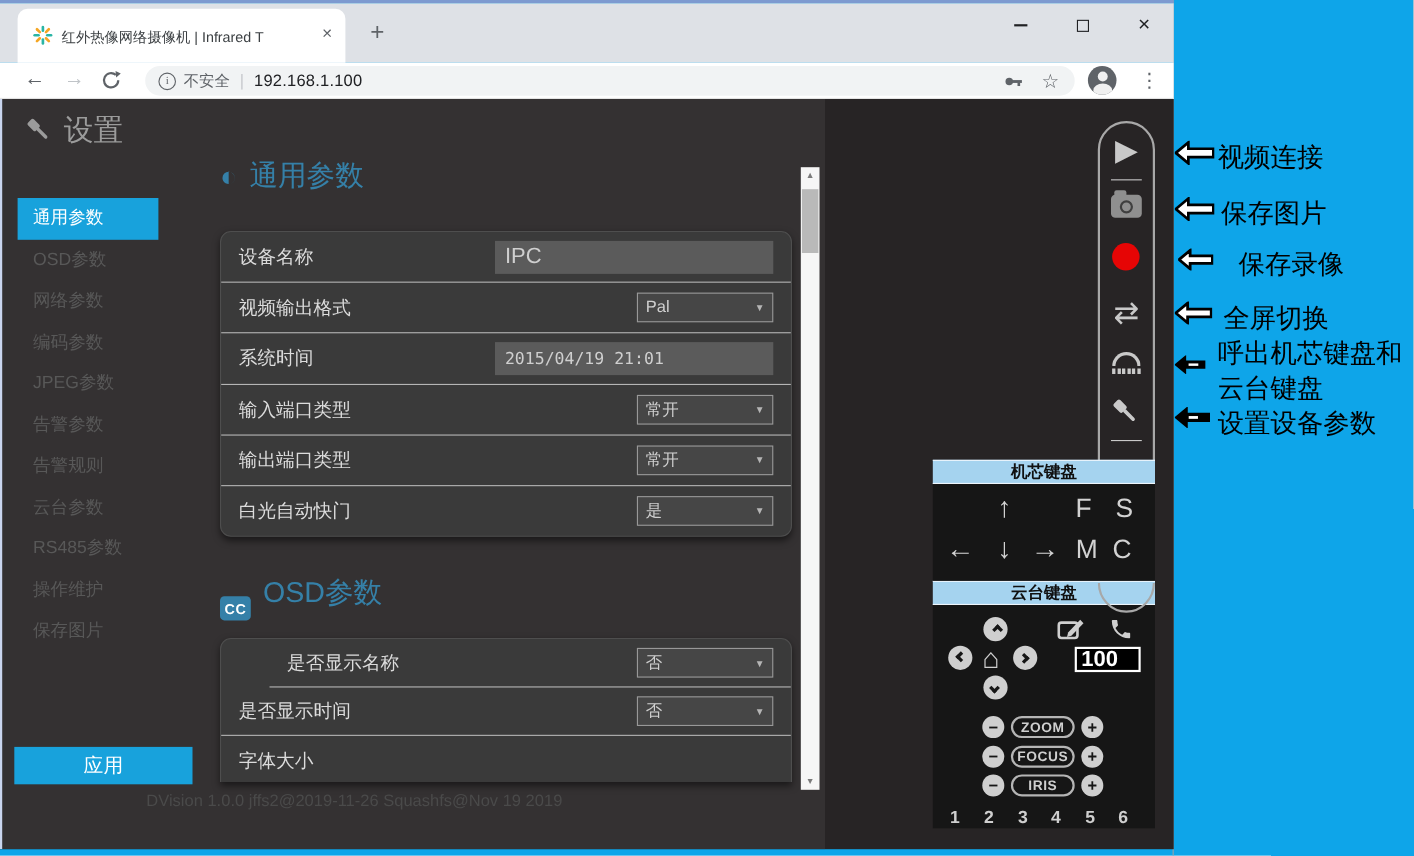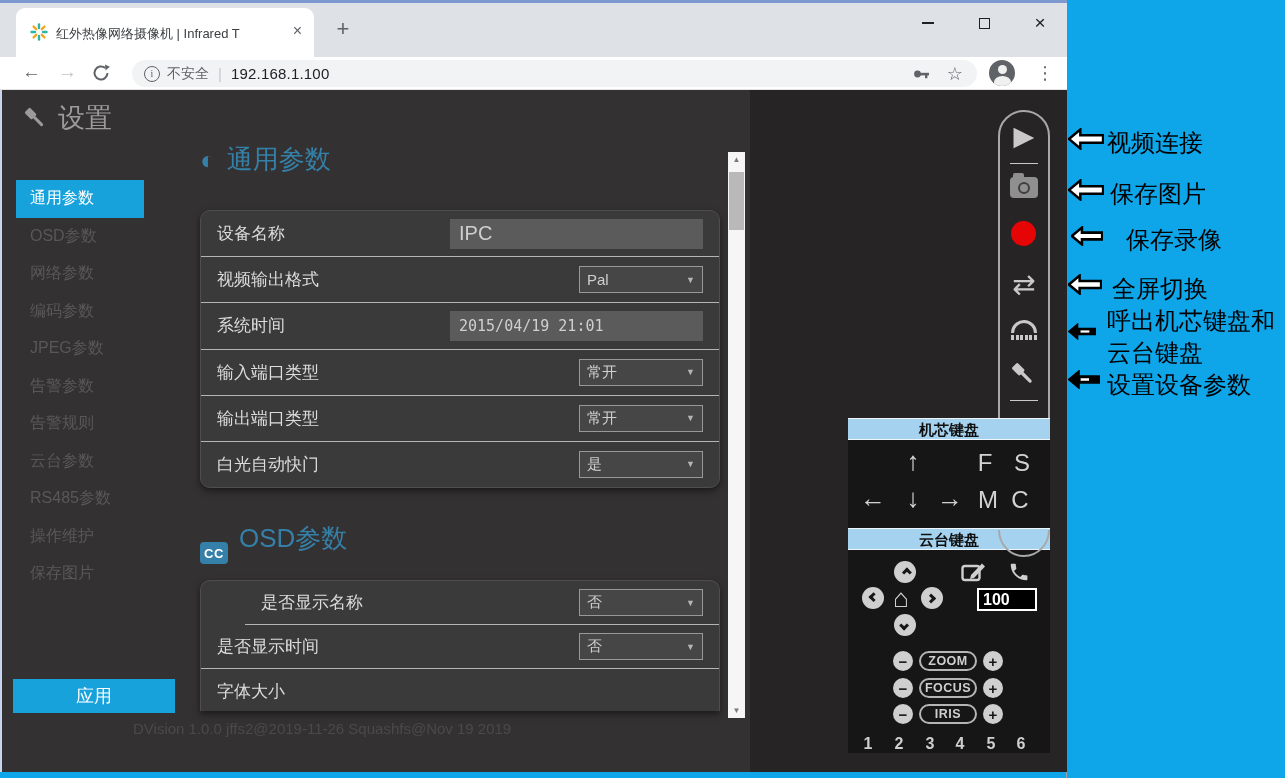--- a/index.html
+++ b/index.html
@@ -85,21 +85,21 @@
   .kbody{position:relative;background:#161616;}
   .karr{position:absolute;width:30px;text-align:center;font-size:26px;font-weight:bold;color:#d2d2d2;}
   .kletter{position:absolute;width:26px;text-align:center;font-size:24px;color:#d2d2d2;}
   .dcirc{position:absolute;width:22px;height:22px;border-radius:50%;background:#cfcfcf;display:flex;align-items:center;justify-content:center;}
   .chev{width:7px;height:7px;border-top:3px solid #161616;border-right:3px solid #161616;box-sizing:border-box;}
   .chev.up{transform:rotate(-45deg) translate(1px,1px);}
   .chev.down{transform:rotate(135deg) translate(1px,1px);}
   .chev.left{transform:rotate(-135deg) translate(1px,1px);}
   .chev.right{transform:rotate(45deg) translate(-1px,1px);}
   .homeic{position:absolute;font-size:26px;font-weight:bold;color:#cfcfcf;line-height:24px;}
-  .preset{position:absolute;width:60px;height:23px;background:#000;border:2px solid #fff;color:#fff;font-size:16px;
+  .preset{position:absolute;width:60px;height:23px;background:#000;border:2px solid #fff;color:#fff;font-size:20px;
           font-weight:bold;padding:0 4px;box-sizing:border-box;outline:none;font-family:"Liberation Sans",sans-serif;}
   .pmcirc{position:absolute;width:20px;height:20px;border-radius:50%;background:#cfcfcf;color:#161616;
           font-size:15px;font-weight:bold;display:flex;align-items:center;justify-content:center;line-height:19px;}
   .lenspill{position:absolute;width:58px;height:20px;border:2px solid #b5b5b5;border-radius:11px;color:#cfcfcf;
             font-size:12.5px;font-weight:bold;letter-spacing:.5px;display:flex;align-items:center;justify-content:center;box-sizing:border-box;}
   .knum{position:absolute;width:16px;text-align:center;font-size:16px;font-weight:bold;color:#cfcfcf;}
 
   
   .anno{position:absolute;font-size:24px;color:#000;white-space:nowrap;}
 </style>

